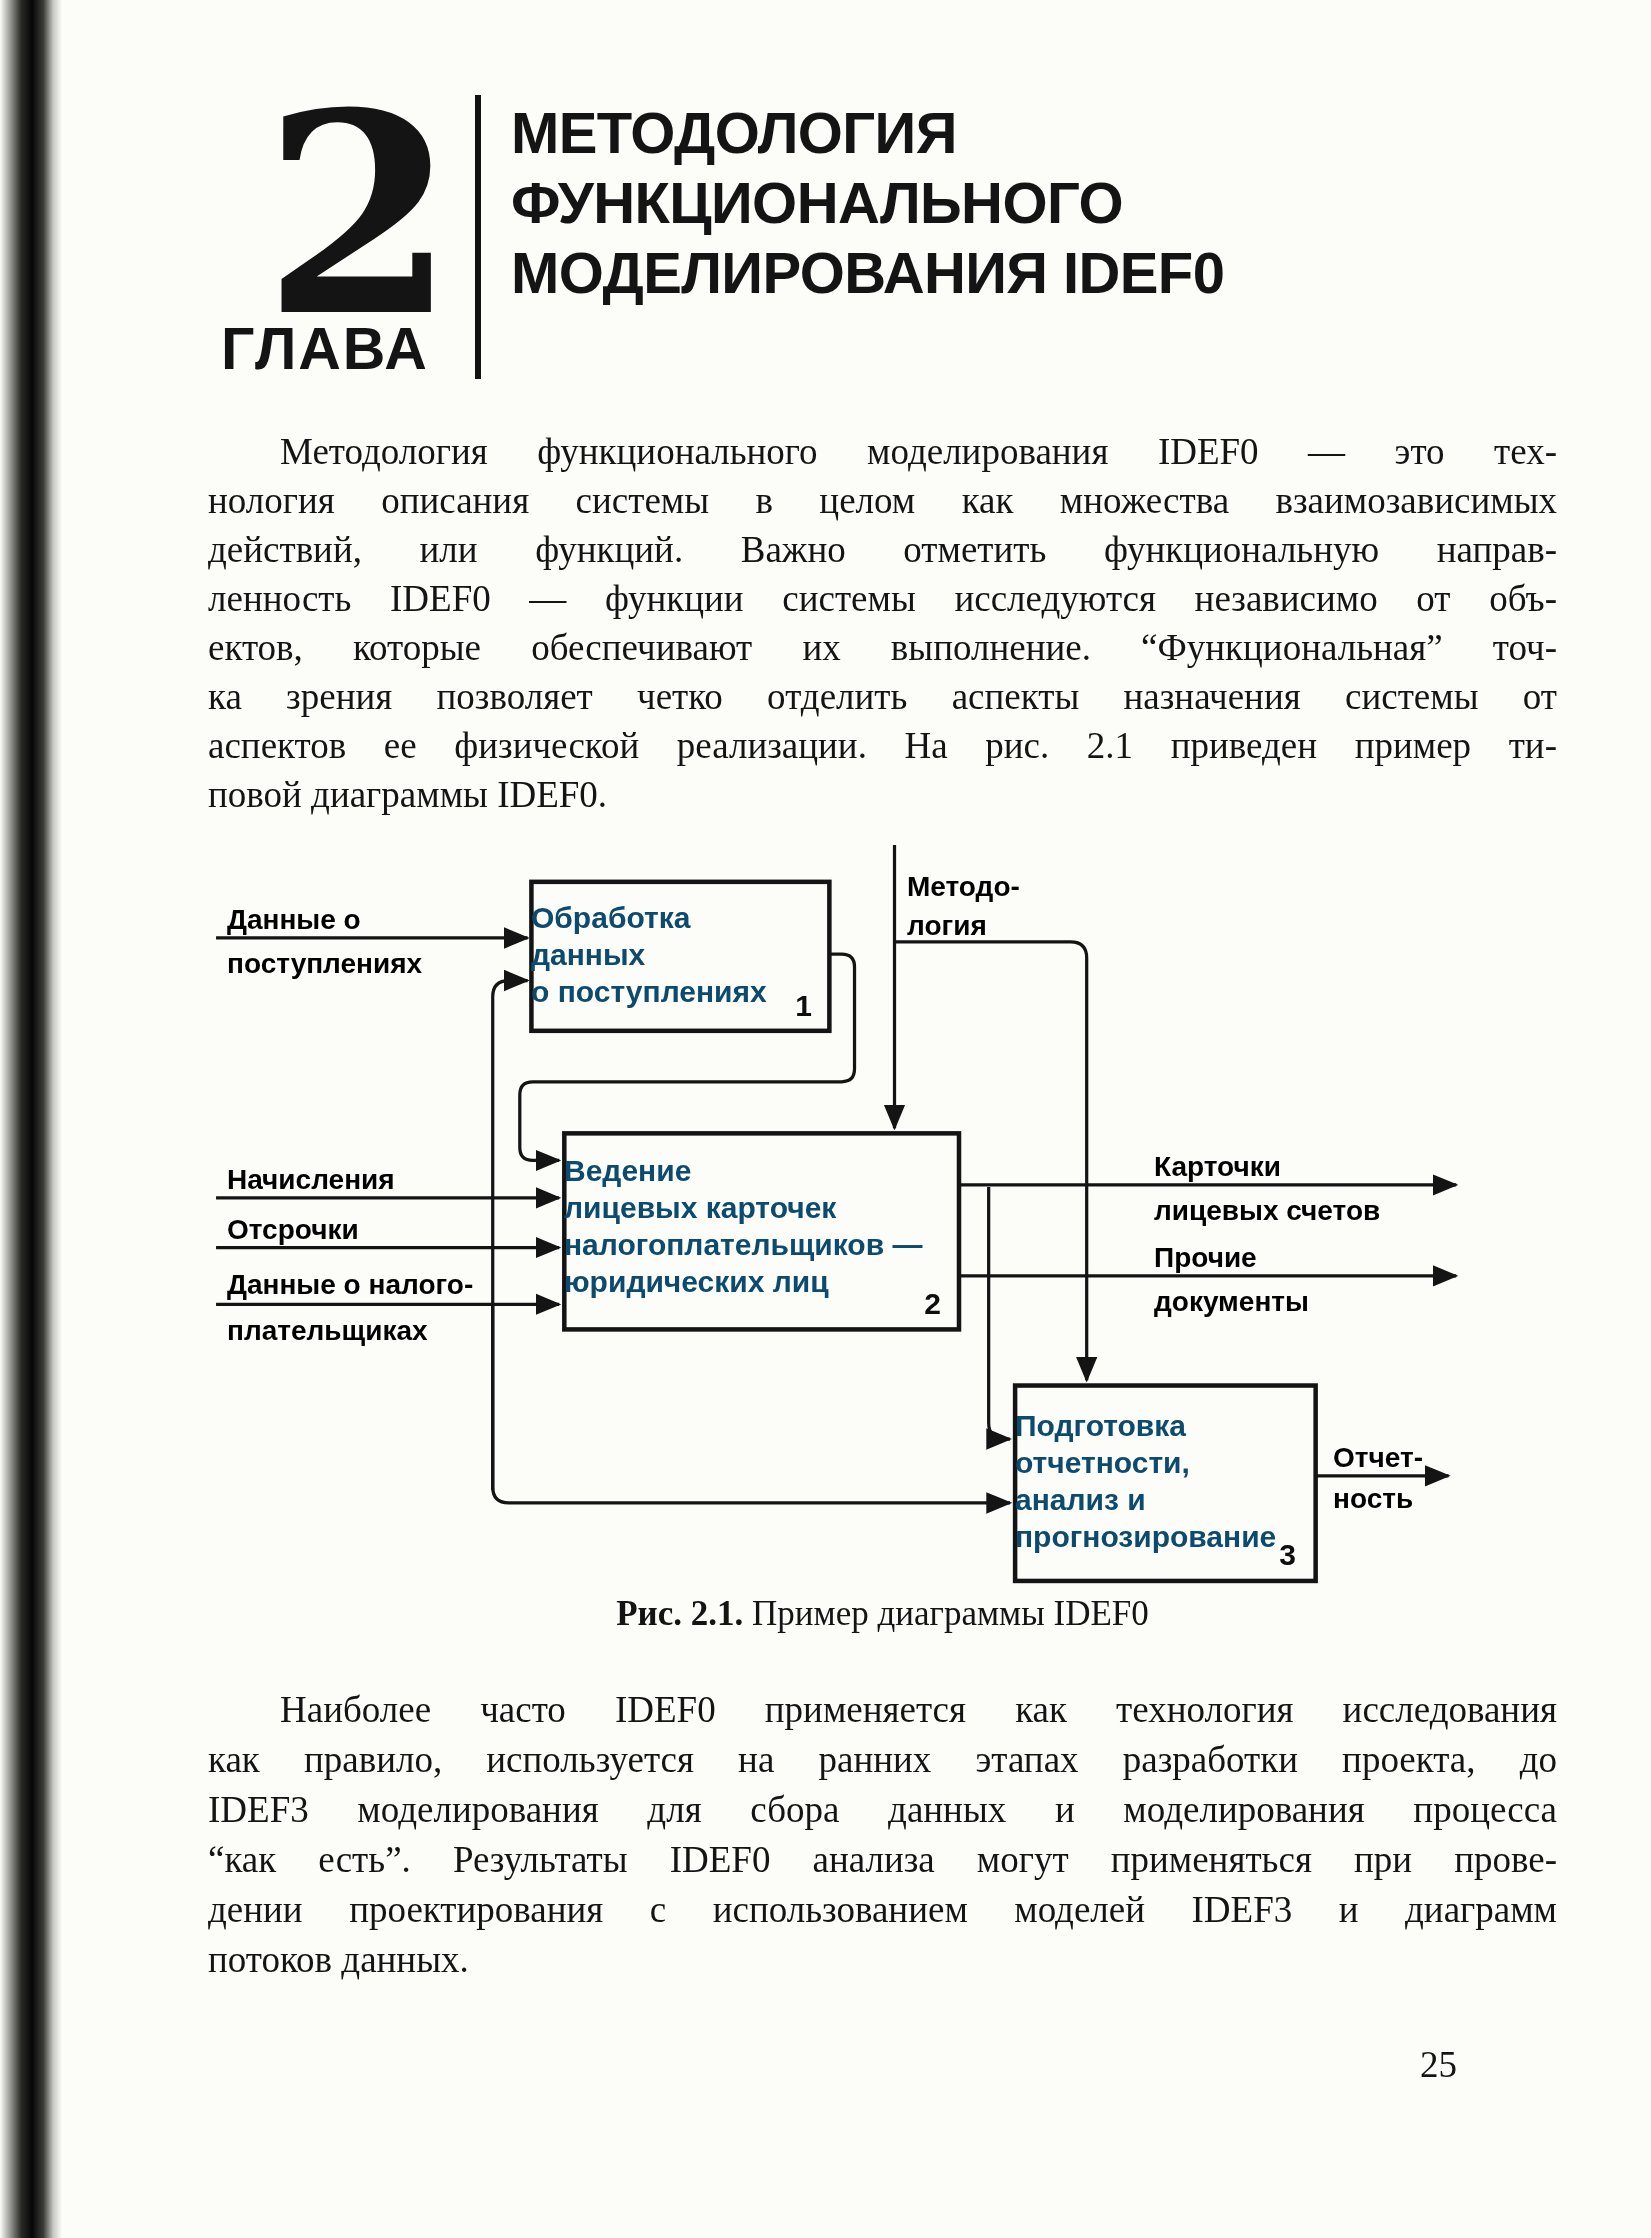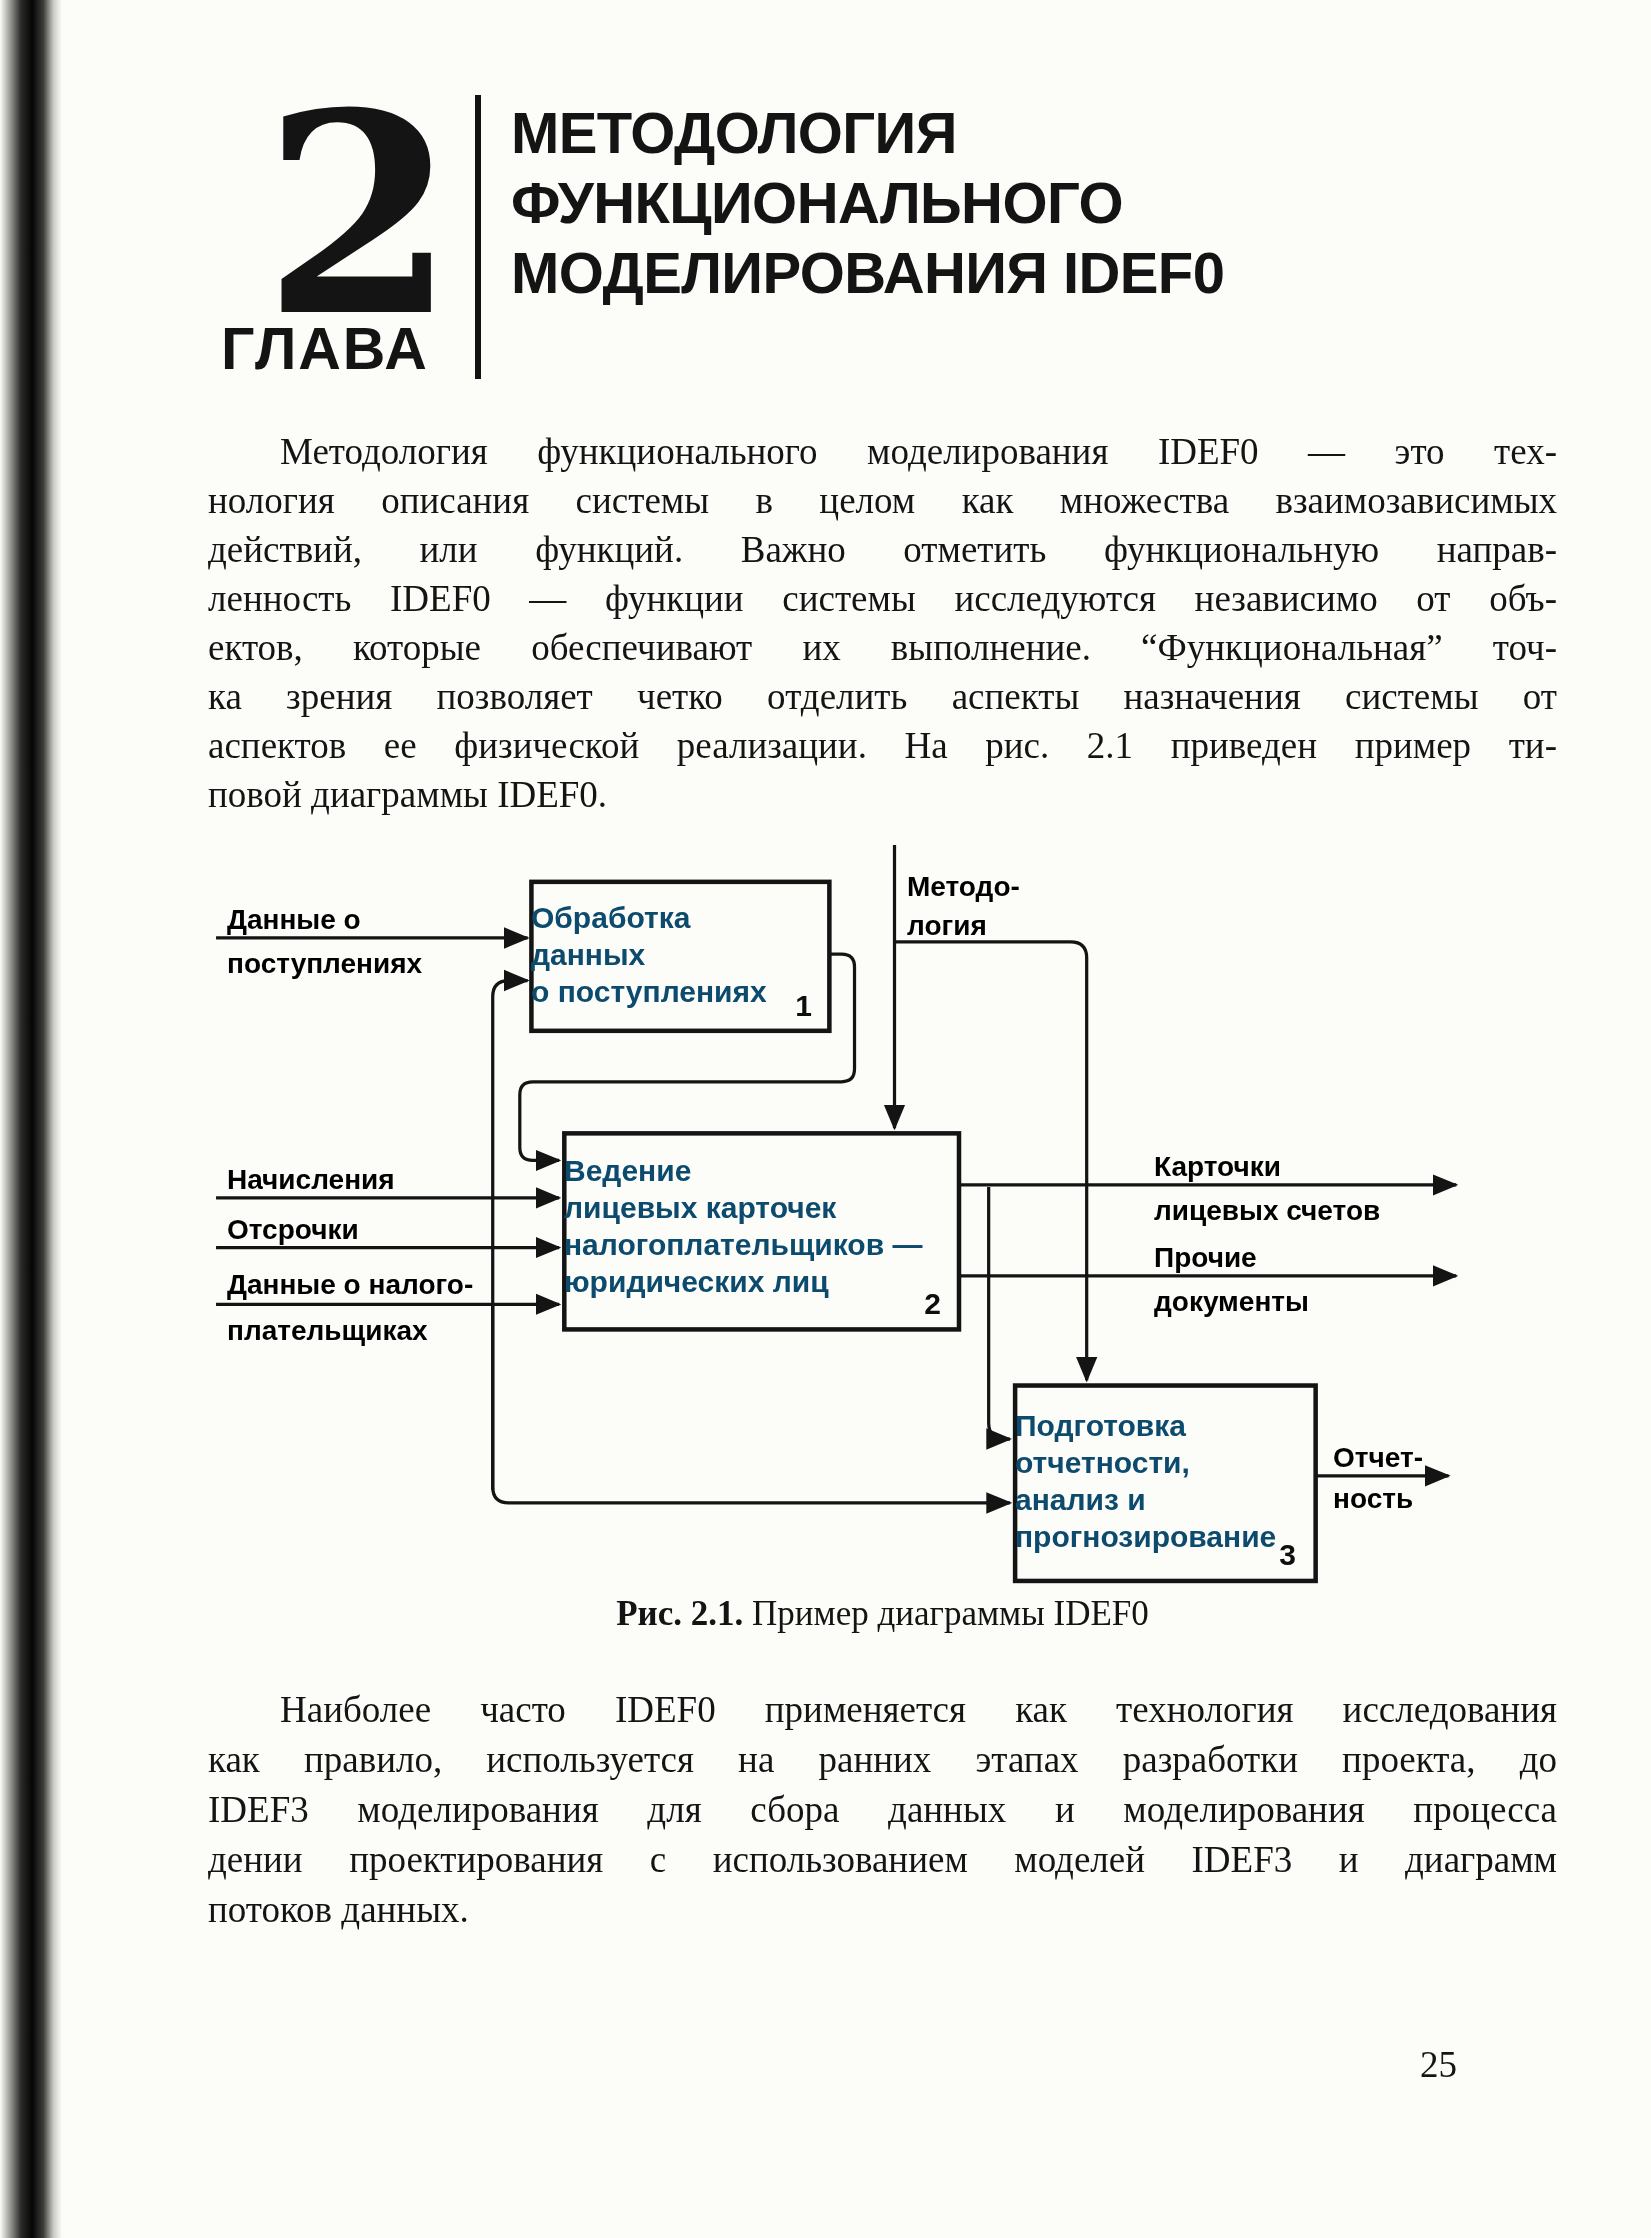--- a/index.html
+++ b/index.html
@@ -149,18 +149,19 @@
 <div class="abs boxnum" style="left:1232px;top:1538px;width:64px;">3</div>
 
 <div class="abs caption">
   <b>Рис. 2.1.</b><span> Пример диаграммы IDEF0</span>
 </div>
 
 <div class="abs para p2">
   <div class="pline first">Наиболее часто IDEF0 применяется как технология исследования</div>
   <div class="pline">как правило, используется на ранних этапах разработки проекта, до</div>
   <div class="pline">IDEF3 моделирования для сбора данных и моделирования процесса</div>
+  <div class="pline">“как есть”. Результаты IDEF0 анализа могут применяться при прове-</div>
   <div class="pline">дении проектирования с использованием моделей IDEF3 и диаграмм</div>
   <div class="pline last">потоков данных.</div>
 </div>
 
 <div class="abs pageno">25</div>
 
 
 </body></html>

